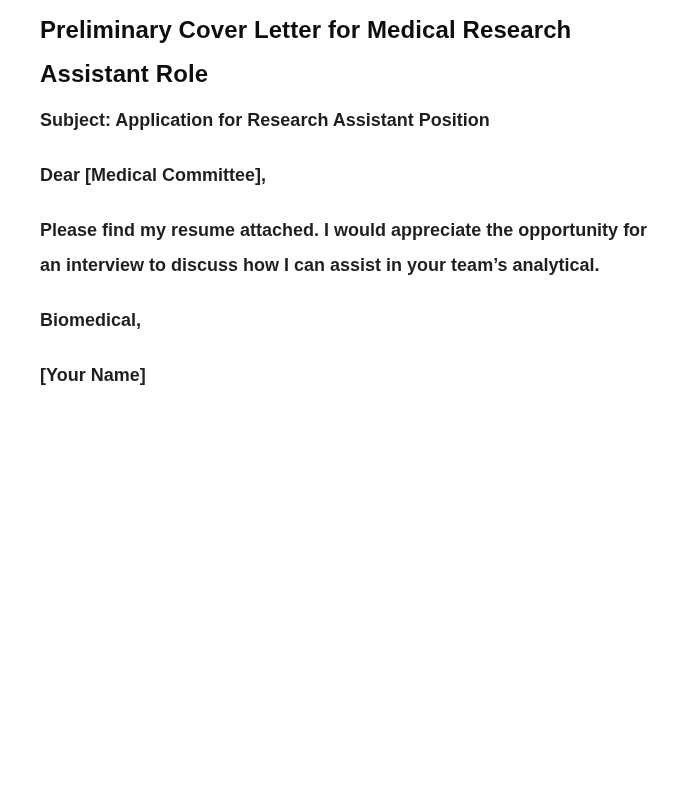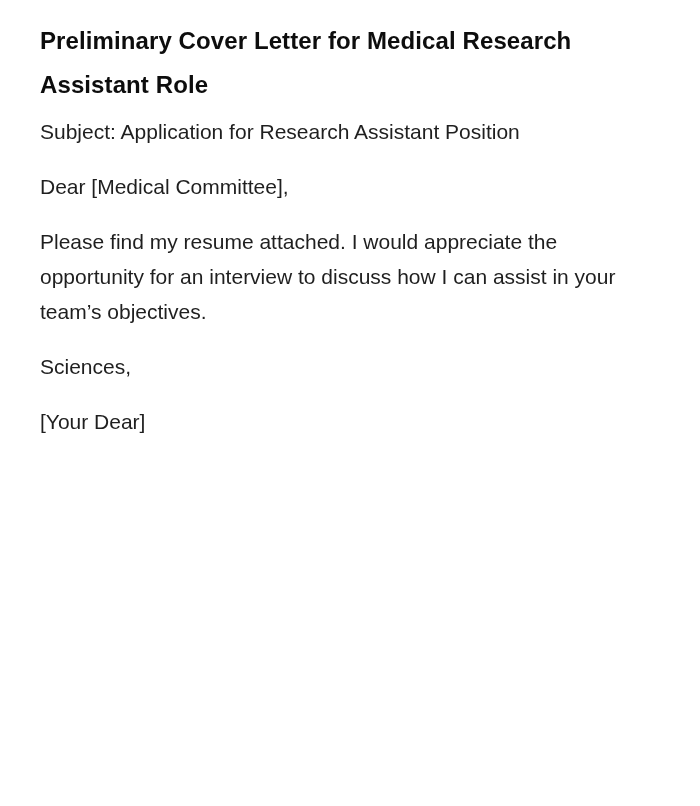--- a/index.html
+++ b/index.html
@@ -5,51 +5,51 @@
   * { margin: 0; padding: 0; box-sizing: border-box; }
   html, body {
     width: 700px;
     background: #ffffff;
     font-family: "Liberation Sans", "DejaVu Sans", sans-serif;
   }
   .page {
     width: 700px;
     height: 806px;
     background: #ffffff;
-    padding: 19px 40px 24px 40px;
+    padding: 8px 40px 24px 40px;
     overflow: hidden;
   }
   .doc-title {
     font-size: 24px;
     font-weight: 700;
     line-height: 44px;
     color: #0d0d0d;
     letter-spacing: 0.1px;
     margin: 0 0 7px 0;
     max-width: 620px;
   }
   .doc-paragraph {
-    font-size: 21px;
-    font-weight: 400;
+    font-size: 18px;
+    font-weight: 700;
     line-height: 35px;
     color: #1f1f1f;
     margin: 0 0 20px 0;
     max-width: 622px;
   }
 </style>
 </head>
 <body>
 
 <div class="page">
   <h1 class="doc-title">Preliminary Cover Letter for Medical Research Assistant Role</h1>
 
   <p class="doc-paragraph">Subject: Application for Research Assistant Position</p>
 
   <p class="doc-paragraph">Dear [Medical Committee],</p>
 
 
 
-  <p class="doc-paragraph">Please find my resume attached. I would appreciate the opportunity for an interview to discuss how I can assist in your team’s objectives.</p>
+  <p class="doc-paragraph">Please find my resume attached. I would appreciate the opportunity for an interview to discuss how I can assist in your team’s analytical.</p>
 
-  <p class="doc-paragraph">Sciences,</p>
+  <p class="doc-paragraph">Biomedical,</p>
 
-  <p class="doc-paragraph">[Your Dear]</p>
+  <p class="doc-paragraph">[Your Name]</p>
 </div>
 
 </body></html>

